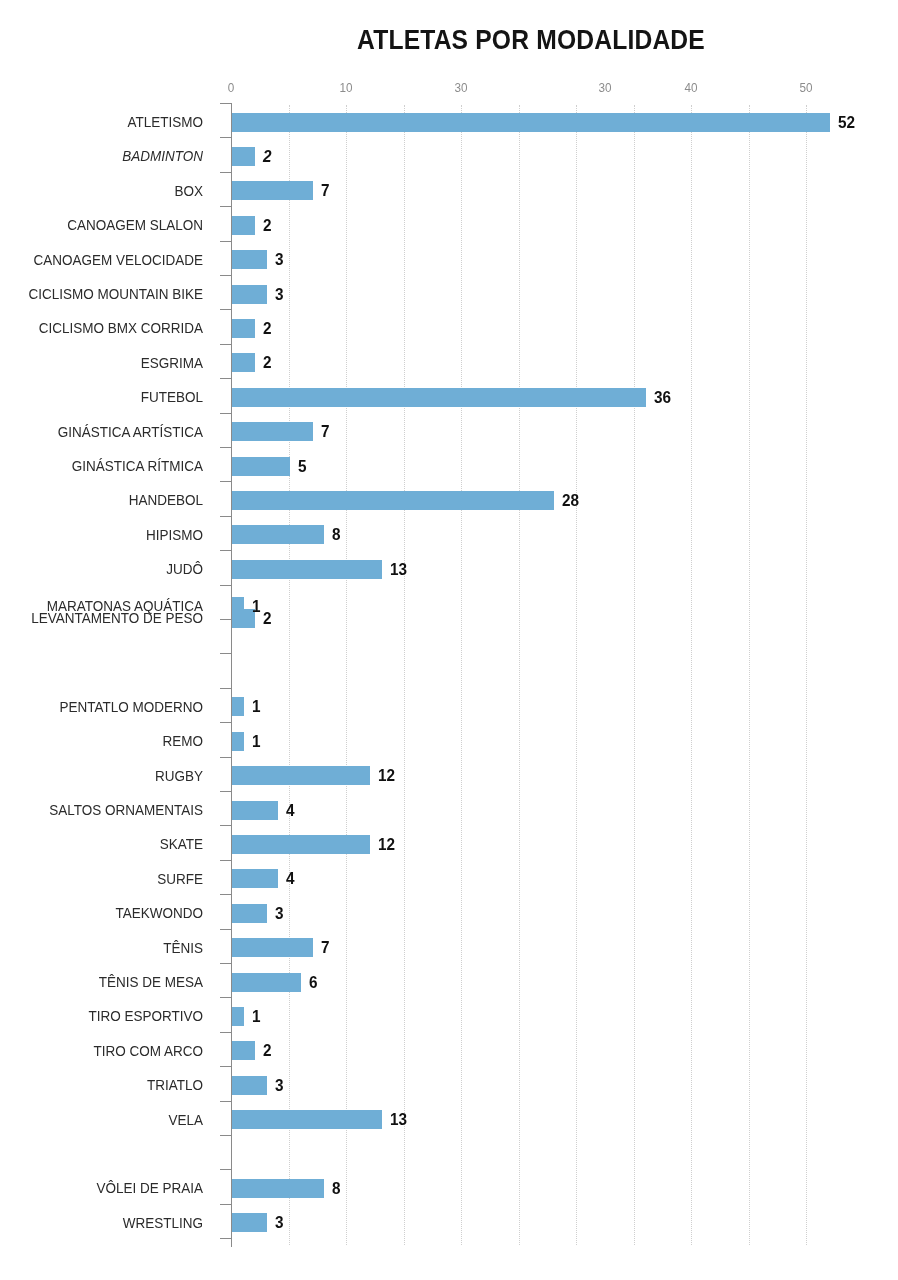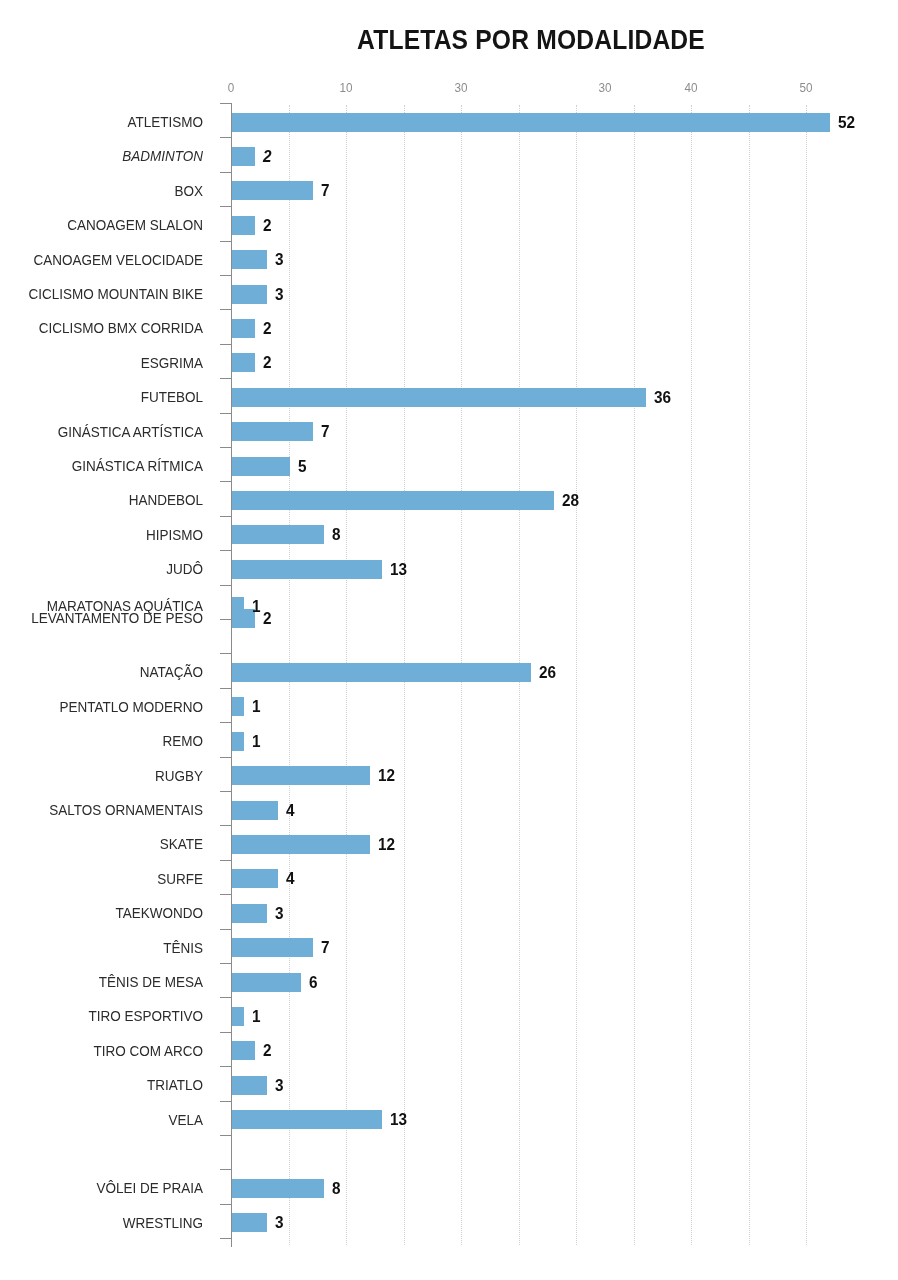--- a/index.html
+++ b/index.html
@@ -299,25 +299,20 @@
       <div class="row" style="top: 601px;">
         <div class="cat-label">LEVANTAMENTO DE PESO</div>
         <div class="bar" style="width: 23px; background: rgb(111, 174, 214);"></div>
         <div class="bar-value" style="left: 263px;">2</div>
       </div>
       <div class="row" style="top: 589px; padding-left: 10px;">
         <div class="cat-label">MARATONAS AQUÁTICA</div>
         <div class="bar" style="width: 11.5px; background: rgb(111, 174, 214);"></div>
         <div class="bar-value" style="left: 251.5px;">1</div>
       </div>
-      <div class="row" style="top: 655.4px;">
-        <div class="cat-label">NATAÇÃO</div>
-        <div class="bar" style="width: 299px; background: rgb(111, 174, 214);"></div>
-        <div class="bar-value" style="left: 539px;">26</div>
-      </div>
       <div class="row" style="top: 689.8px;">
         <div class="cat-label">PENTATLO MODERNO</div>
         <div class="bar" style="width: 11.5px; background: rgb(111, 174, 214);"></div>
         <div class="bar-value" style="left: 251.5px;">1</div>
       </div>
       <div class="row" style="top: 724.2px;">
         <div class="cat-label">REMO</div>
         <div class="bar" style="width: 11.5px; background: rgb(111, 174, 214);"></div>
         <div class="bar-value" style="left: 251.5px;">1</div>
       </div>

